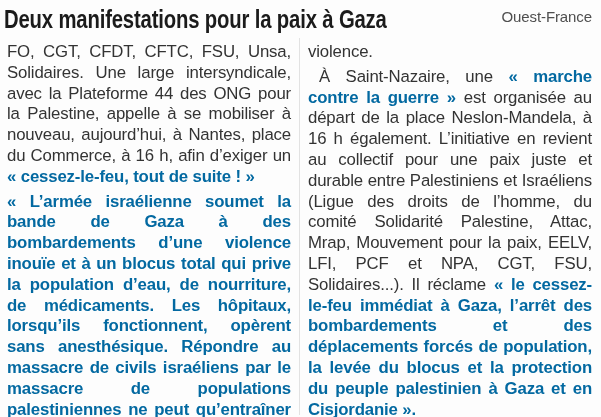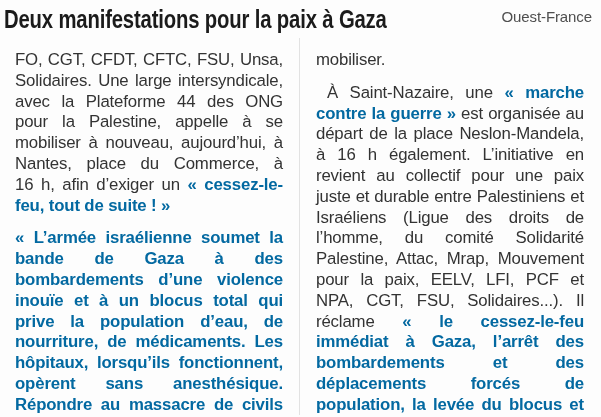--- a/index.html
+++ b/index.html
@@ -58,21 +58,21 @@
   .gutter {
     width: 9px;
     display: flex;
     justify-content: center;
   }
   .rule {
     width: 1px;
     background: #e2e2e2;
   }
   .col-right { flex: 1; }
-  .col p { margin: 12px; }
+  .col p { margin: 4px; }
   .indent { text-indent: 11px; }
   .b {
     font-weight: 700;
     color: #0369a1;
   }
 </style>
 </head>
 <body>
 
 <div class="page">
@@ -88,18 +88,18 @@
     <div class="col col-left">
       <p><span>FO, CGT, CFDT, CFTC, FSU, Unsa, Solidaires. Une large intersyndicale, avec la Plateforme 44 des ONG pour la Palestine, appelle à se mobiliser à nouveau, aujourd’hui, à Nantes, place du Commerce, à 16&nbsp;h, afin d’exiger un </span><span class="b">«&nbsp;cessez-le-feu, tout de suite&nbsp;!&nbsp;»</span></p>
       <p><span class="b">«&nbsp;L’armée israélienne soumet la bande de Gaza à des bombardements d’une violence inouïe et à un blocus total qui prive la population d’eau, de nourriture, de médicaments. Les hôpitaux, lorsqu’ils fonctionnent, opèrent sans anesthésique. Répondre au massacre de civils israéliens par le massacre de populations palestiniennes ne peut qu’entraîner une spirale infernale&nbsp;»,</span><span> plaide l’inter-</span></p>
     </div>
 
     <div class="gutter">
       <div class="rule"></div>
     </div>
 
     <div class="col col-right">
-      <p>mobiliser.</p>
+      <p>violence.</p>
       <p class="indent"><span>À Saint-Nazaire, une </span><span class="b">«&nbsp;marche contre la guerre&nbsp;»</span><span> est organisée au départ de la place Neslon-Mandela, à 16&nbsp;h également. L’initiative en revient au collectif pour une paix juste et durable entre Palestiniens et Israéliens (Ligue des droits de l’homme, du comité Solidarité Palestine, Attac, Mrap, Mouvement pour la paix, EELV, LFI, PCF et NPA, CGT, FSU, Solidaires...). Il réclame </span><span class="b">«&nbsp;le cessez-le-feu immédiat à Gaza, l’arrêt des bombardements et des déplacements forcés de population, la levée du blocus et la protection du peuple palestinien à Gaza et en Cisjordanie&nbsp;».</span></p>
     </div>
 
   </div>
 </div>
 
 </body></html>

